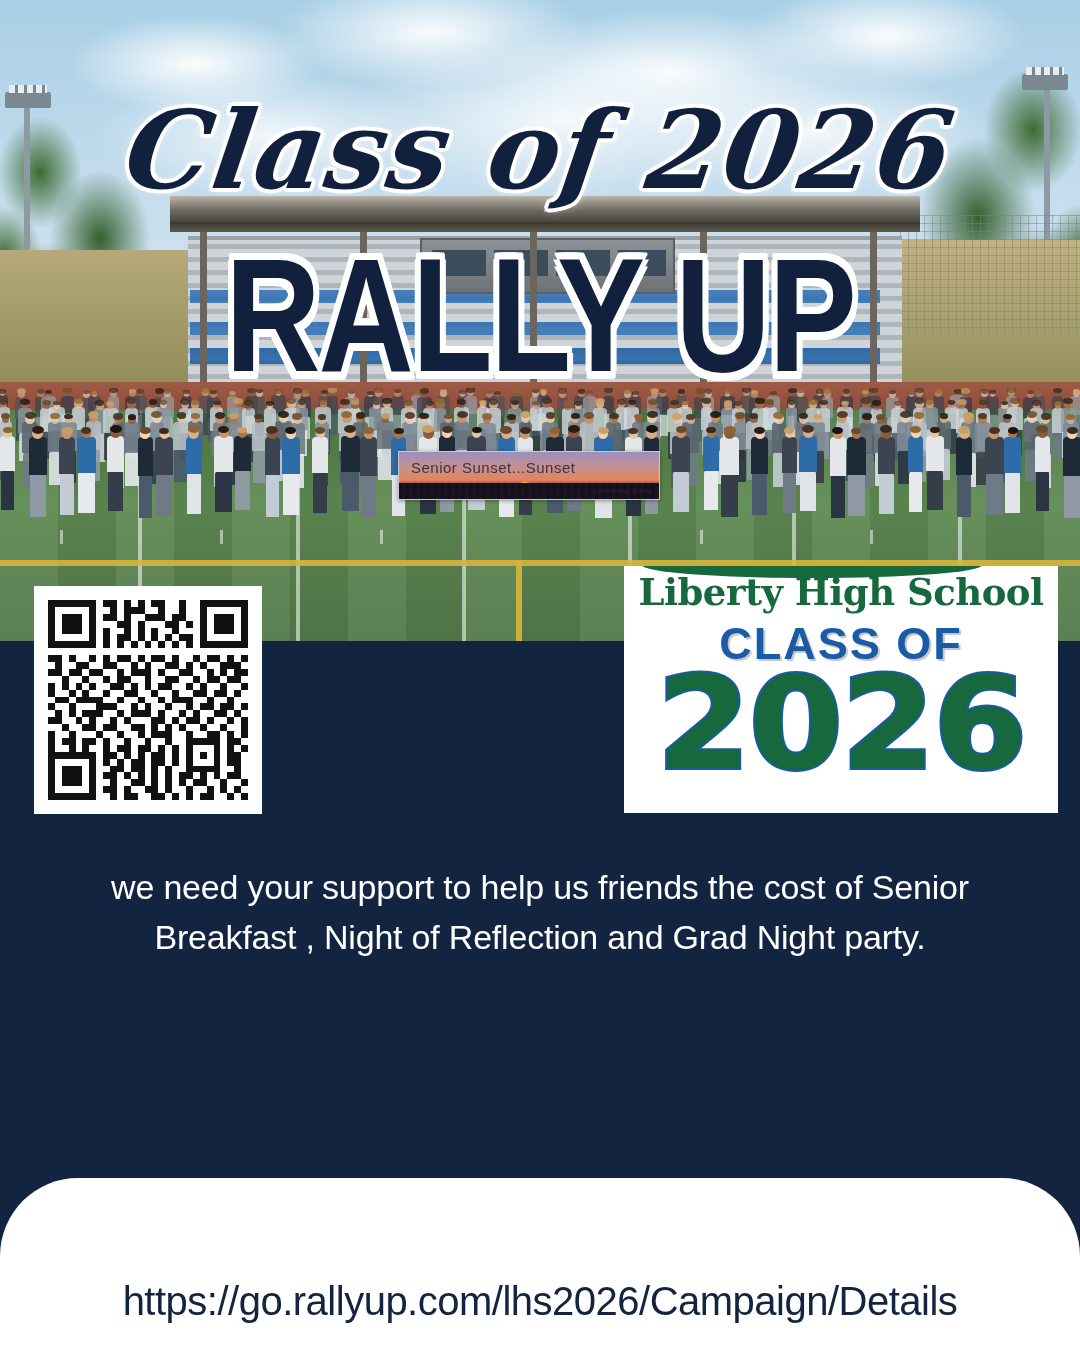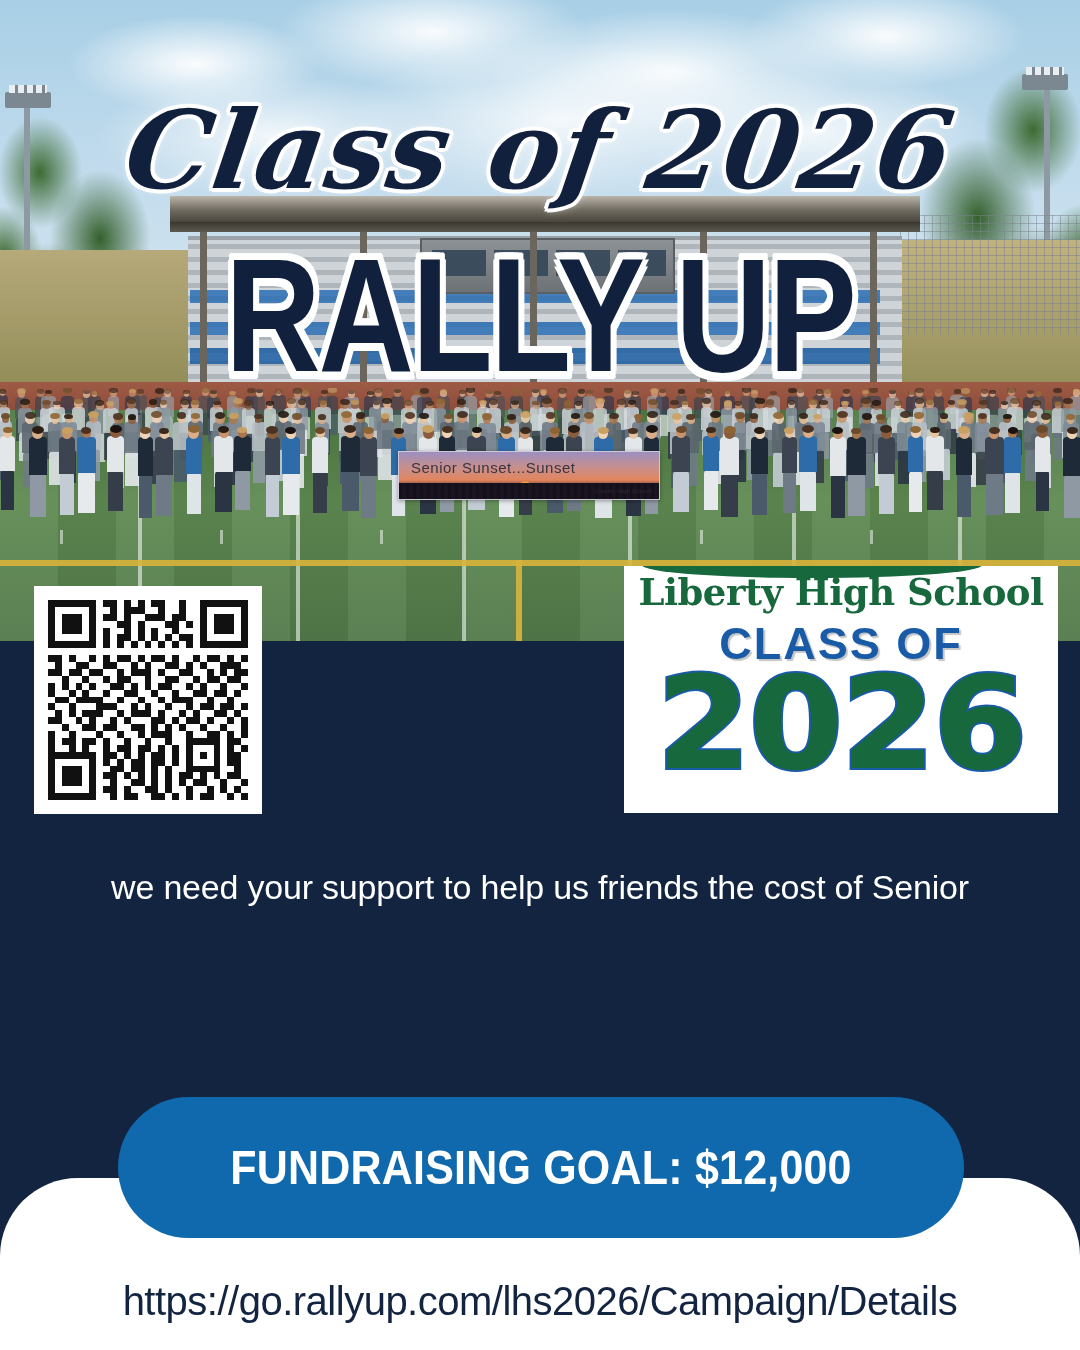--- a/index.html
+++ b/index.html
@@ -1554,22 +1554,20 @@
 
   <div class="logo-card">
     <div class="logo-swoosh"></div>
     <div class="logo-lhs">Liberty High School</div>
     <div class="logo-classof">CLASS OF</div>
     <div class="logo-year">2026</div>
   </div>
 
   <div class="body-copy">
     <span class="ln">we need your support to help us friends the cost of Senior</span>
+    <span class="ln">Breakfast , Night of Reflection and Grad Night party.</span>
   </div>
 
   <div class="bottom-panel"></div>
   <div class="url-text">https://go.rallyup.com/lhs2026/Campaign/Details</div>
 
-  <div class="goal-pill">
-    <span class="goal-text">FUNDRAISING GOAL: $12,000</span>
-  </div>
 
 </div>
 
 </body></html>

